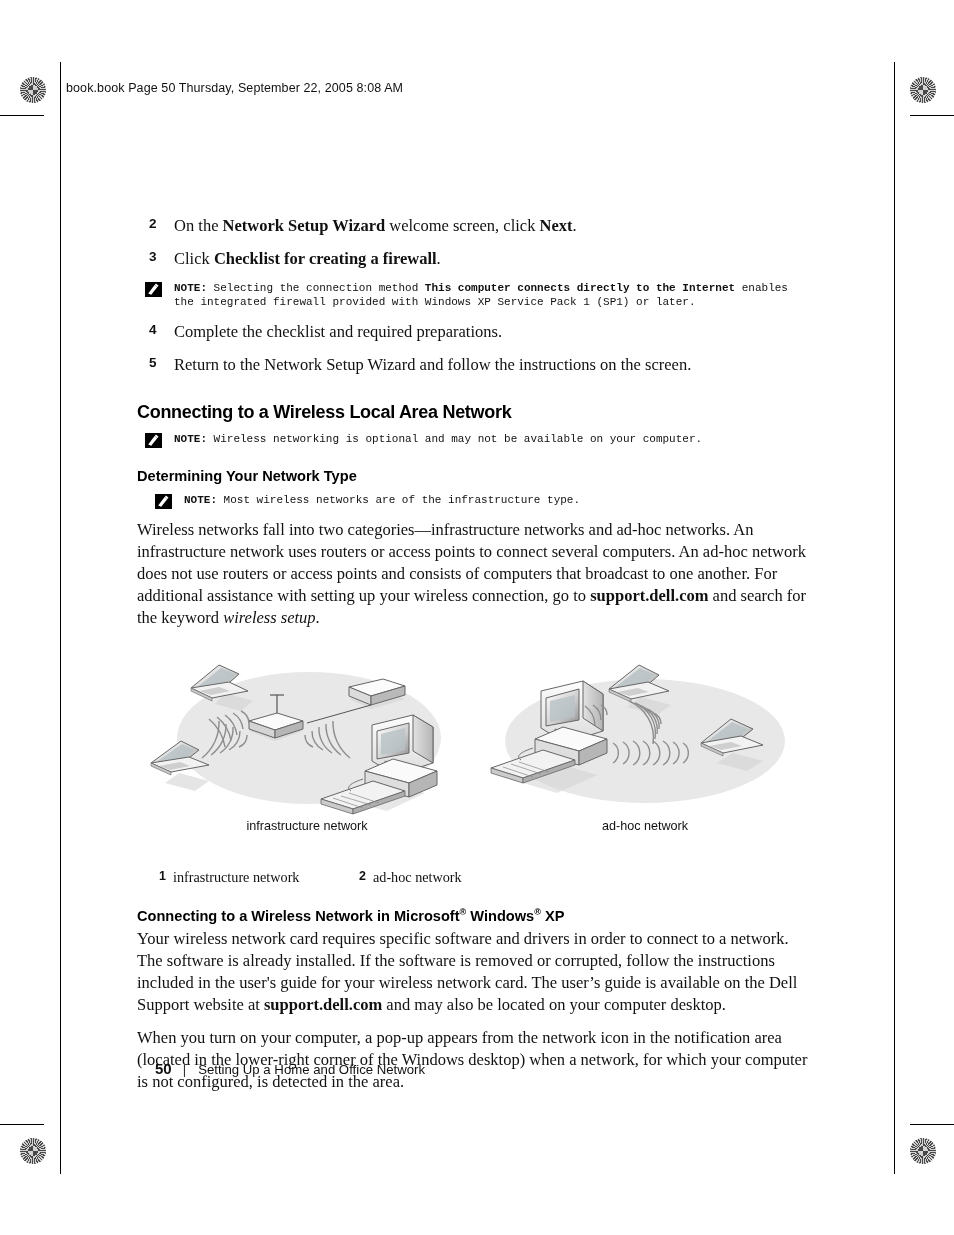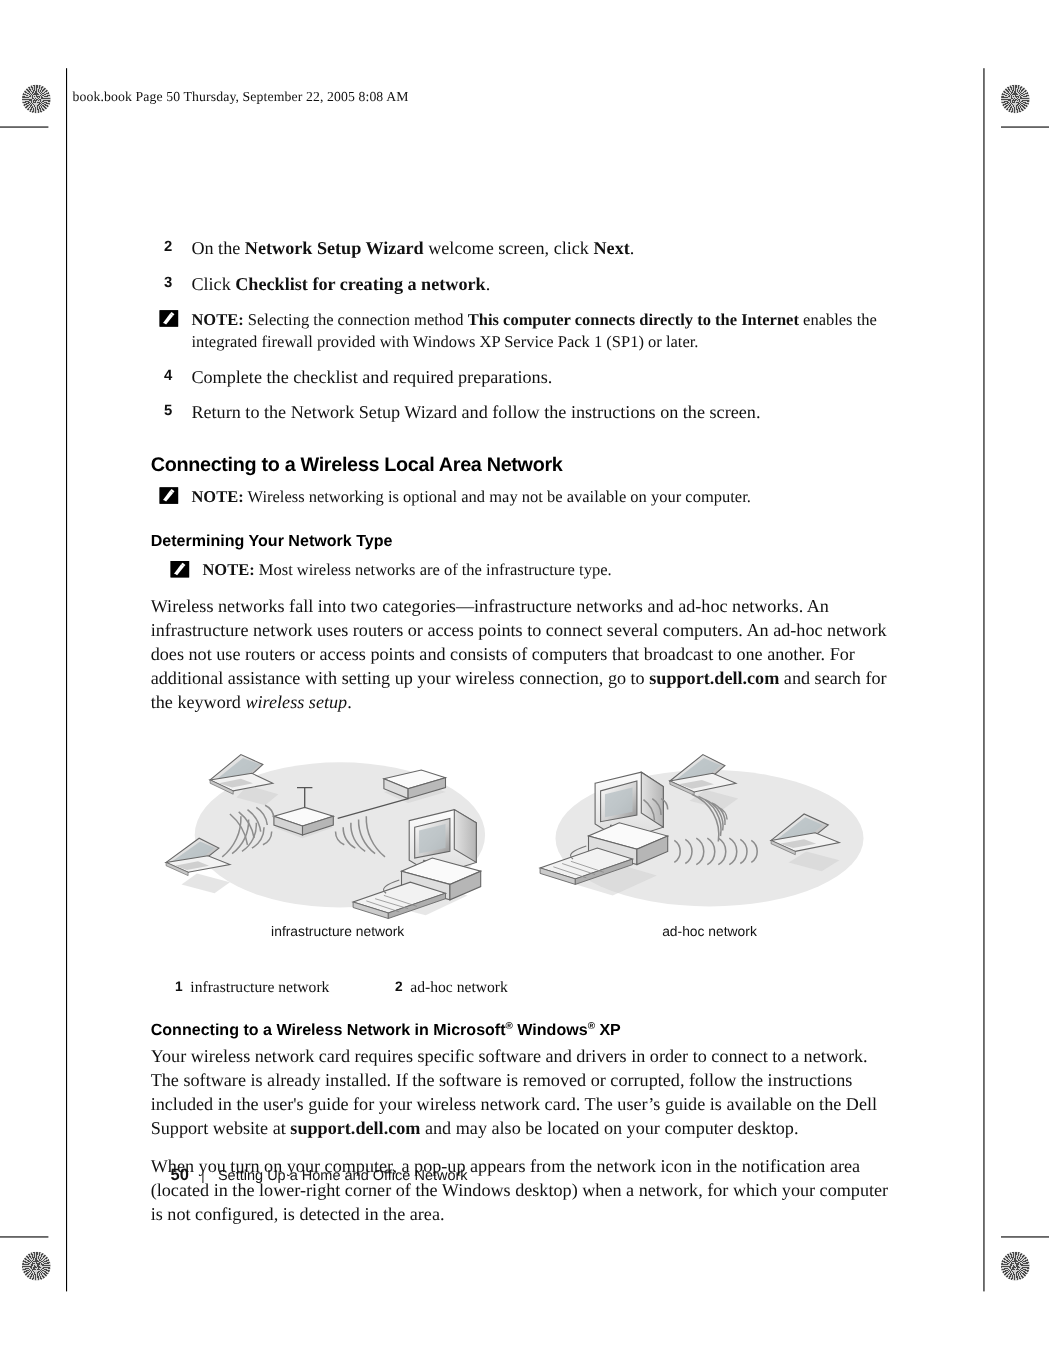--- a/index.html
+++ b/index.html
@@ -39,21 +39,21 @@
   .trimline {
     position: absolute;
     background: #000;
   }
 
   
   .filehdr {
     position: absolute;
     left: 66px;
     top: 81px;
-    font-family: Liberation Serif, serif;
+    font-family: Liberation Sans, sans-serif;
     font-size: 12.5px;
     color: #111;
     white-space: nowrap;
     letter-spacing: .1px;
   }
 
   
   #content {
     position: absolute;
     left: 137px;
@@ -78,22 +78,22 @@
     font-weight: bold;
     font-size: 13.5px;
   }
   .step b { font-weight: bold; }
 
   
   .note {
     position: relative;
     padding-left: 37px;
     margin: 9px 0 11px 0;
-    font-family: Liberation Serif, serif;
-    font-size: 15px;
+    font-family: Liberation Mono, monospace;
+    font-size: 11px;
     line-height: 1.34;
     color: #111;
   }
   .note.indent { padding-left: 47px; }
   .note .note-ico {
     position: absolute;
     left: 8px;
     top: 1px;
     width: 17px;
     height: 15px;
@@ -220,21 +220,21 @@
 
   <div id="content">
 
     <div class="step">
       <span class="num">2</span>
       <span class="rich">On the <b>Network Setup Wizard</b> welcome screen, click <b>Next</b>.</span>
     </div>
 
     <div class="step">
       <span class="num">3</span>
-      <span class="rich">Click <b>Checklist for creating a network</b>.</span>
+      <span class="rich">Click <b>Checklist for creating a firewall</b>.</span>
     </div>
 
     <div class="note">
       <span class="note-ico">
         <svg width="17" height="15" viewBox="0 0 17 15">
           <rect x="0" y="0" width="17" height="15" fill="#000"></rect>
           <path d="M3.2 11.6 L9.6 3.0 L12.4 5.1 L6.0 13.0 Z" fill="#fff"></path>
           <path d="M3.2 11.6 L4.2 13.2 L6.0 13.0 Z" fill="#000"></path>
           <path d="M9.6 3.0 L11.0 1.6 L13.6 3.7 L12.4 5.1 Z" fill="#fff"></path>
         </svg>

